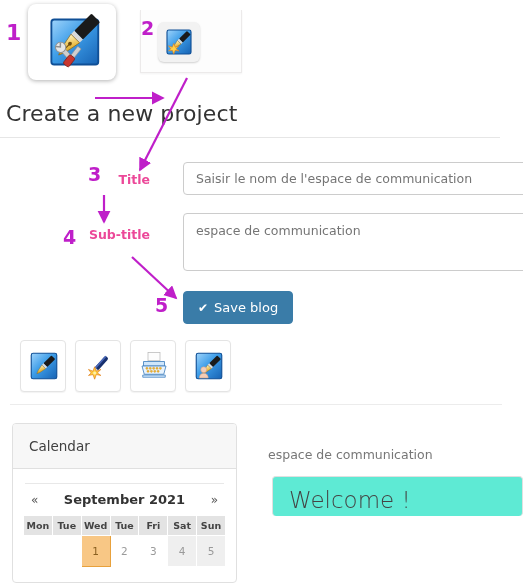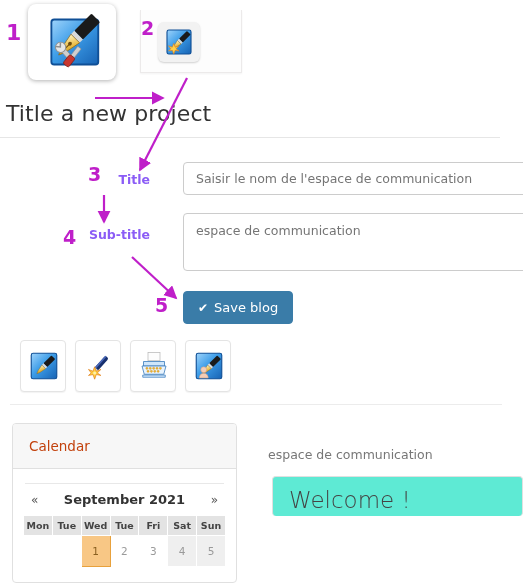--- a/index.html
+++ b/index.html
@@ -39,21 +39,21 @@
     position:absolute;left:6px;top:101px;
     font-size:22px;font-weight:400;color:#333;letter-spacing:.1px;
     font-family:"DejaVu Sans","Liberation Sans",sans-serif;
   }
   .hr-main{
     position:absolute;left:0;top:137px;width:500px;height:1px;background:#e6e6e6;
   }
 
   
   .lbl{
-    position:absolute;font-size:12.5px;font-weight:bold;color:#8b5cf6;
+    position:absolute;font-size:12.5px;font-weight:bold;color:#ec4899;
     text-align:right;
   }
   .lbl-title{left:60px;top:172px;width:90px;}
   .lbl-sub{left:50px;top:227px;width:100px;}
 
   .field{
     position:absolute;left:183px;
     background:#fff;border:1px solid #ccc;border-radius:4px;
     box-sizing:border-box;
     font-size:12.5px;color:#8a8a8a;
@@ -94,21 +94,21 @@
 
   
   .cal-panel{
     position:absolute;left:12px;top:423px;width:225px;height:160px;
     background:#fff;border:1px solid #e0e0e0;border-radius:4px;
     box-sizing:border-box;overflow:hidden;
   }
   .cal-head{
     height:44px;background:#f7f7f7;border-bottom:1px solid #e0e0e0;
     display:flex;align-items:center;padding-left:16px;
-    font-size:13.5px;color:#c2410c;
+    font-size:13.5px;color:#404040;
   }
   .cal-body{padding:10px 10px 0 10px;}
   .cal-rule{height:1px;background:#e8e8e8;margin:4px 2px 8px 2px;}
   .cal-nav{
     display:flex;align-items:center;justify-content:space-between;
     padding:0 8px 8px 8px;
   }
   .cal-nav .arrow{font-size:12px;color:#555;cursor:pointer;}
   .cal-month{font-size:13px;font-weight:bold;color:#333;}
   table.cal{border-collapse:collapse;width:100%;table-layout:fixed;}
@@ -206,21 +206,21 @@
     <g transform="rotate(45 20 20)">
       <rect x="17" y="2" width="7" height="15" rx="1" fill="#1a1a1a"></rect>
       <rect x="17" y="17" width="7" height="3" fill="#d9d9d9"></rect>
       <path d="M17 20 L24 20 L22 29 L20.5 33 L19 29 Z" fill="url(#gold)" stroke="#8a6113" stroke-width=".5"></path>
     </g>
     <g transform="translate(11,27)">
       <path d="M0 0 L2 -5 L4 0 L9 -2 L5 2 L9 5 L4 4 L2 9 L0 4 L-5 5 L-2 2 L-5 -2 Z" fill="#ffd24a" stroke="#e07a16" stroke-width=".8"></path>
     </g>
   </svg>
 
-  <div class="page-title">Title a new project</div>
+  <div class="page-title">Create a new project</div>
   <div class="hr-main"></div>
 
   <div class="lbl lbl-title">Title</div>
   <input class="field field-title" type="text" placeholder="Saisir le nom de l'espace de communication" style="">
 
   <div class="lbl lbl-sub">Sub-title</div>
   <textarea class="field field-sub" placeholder="espace de communication" style=""></textarea>
 
   <button class="btn-save">
     <span class="chk">✔</span>

